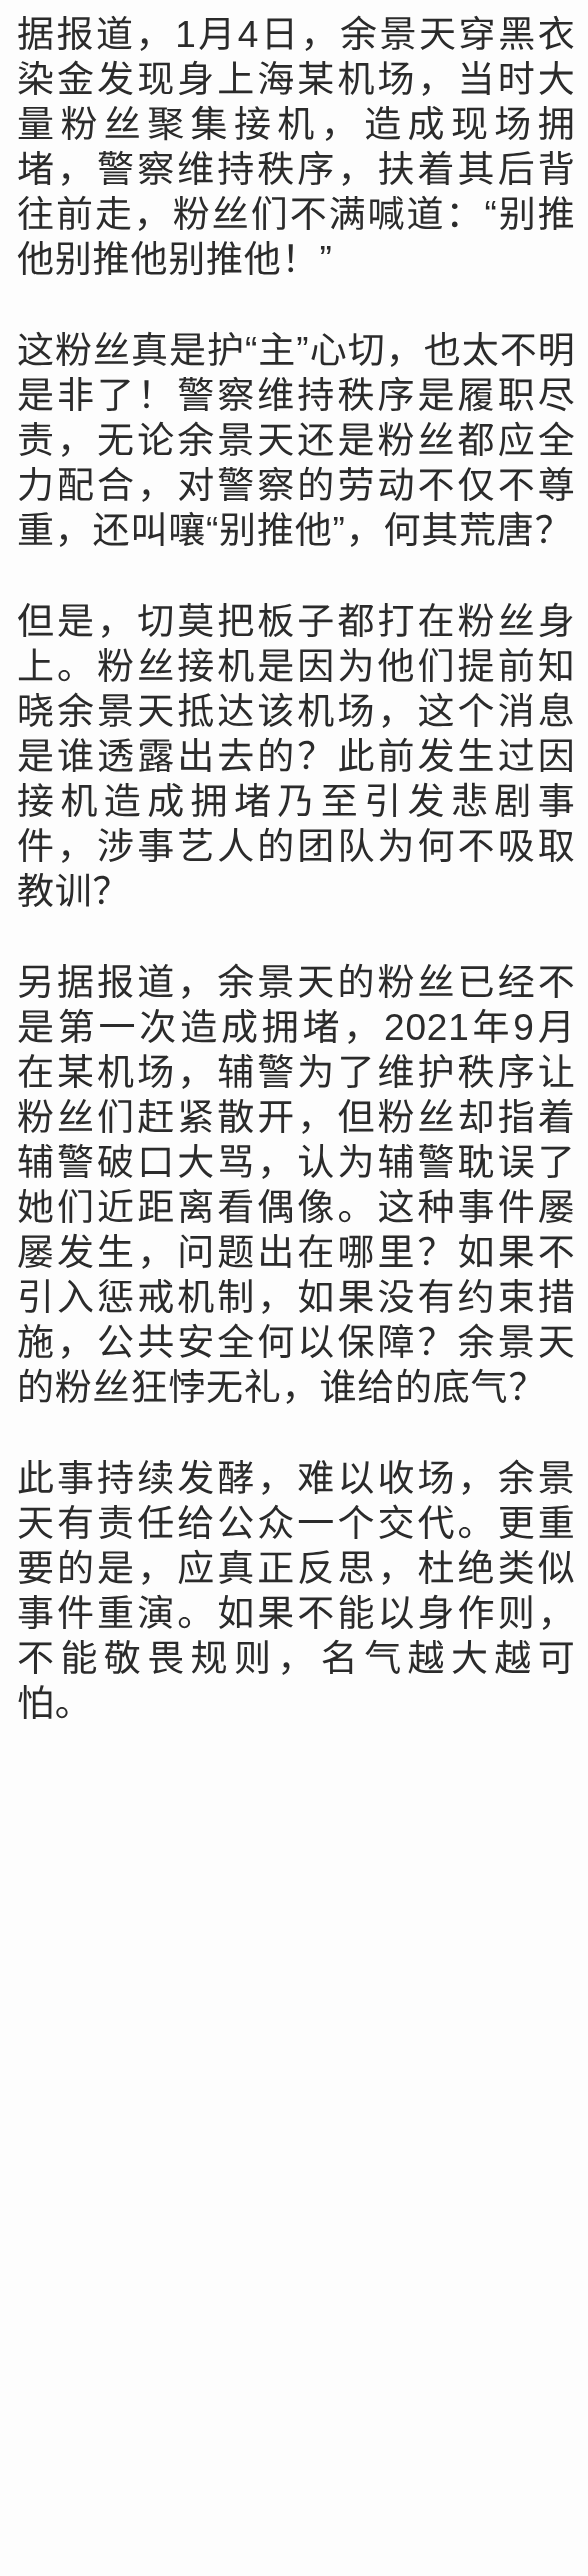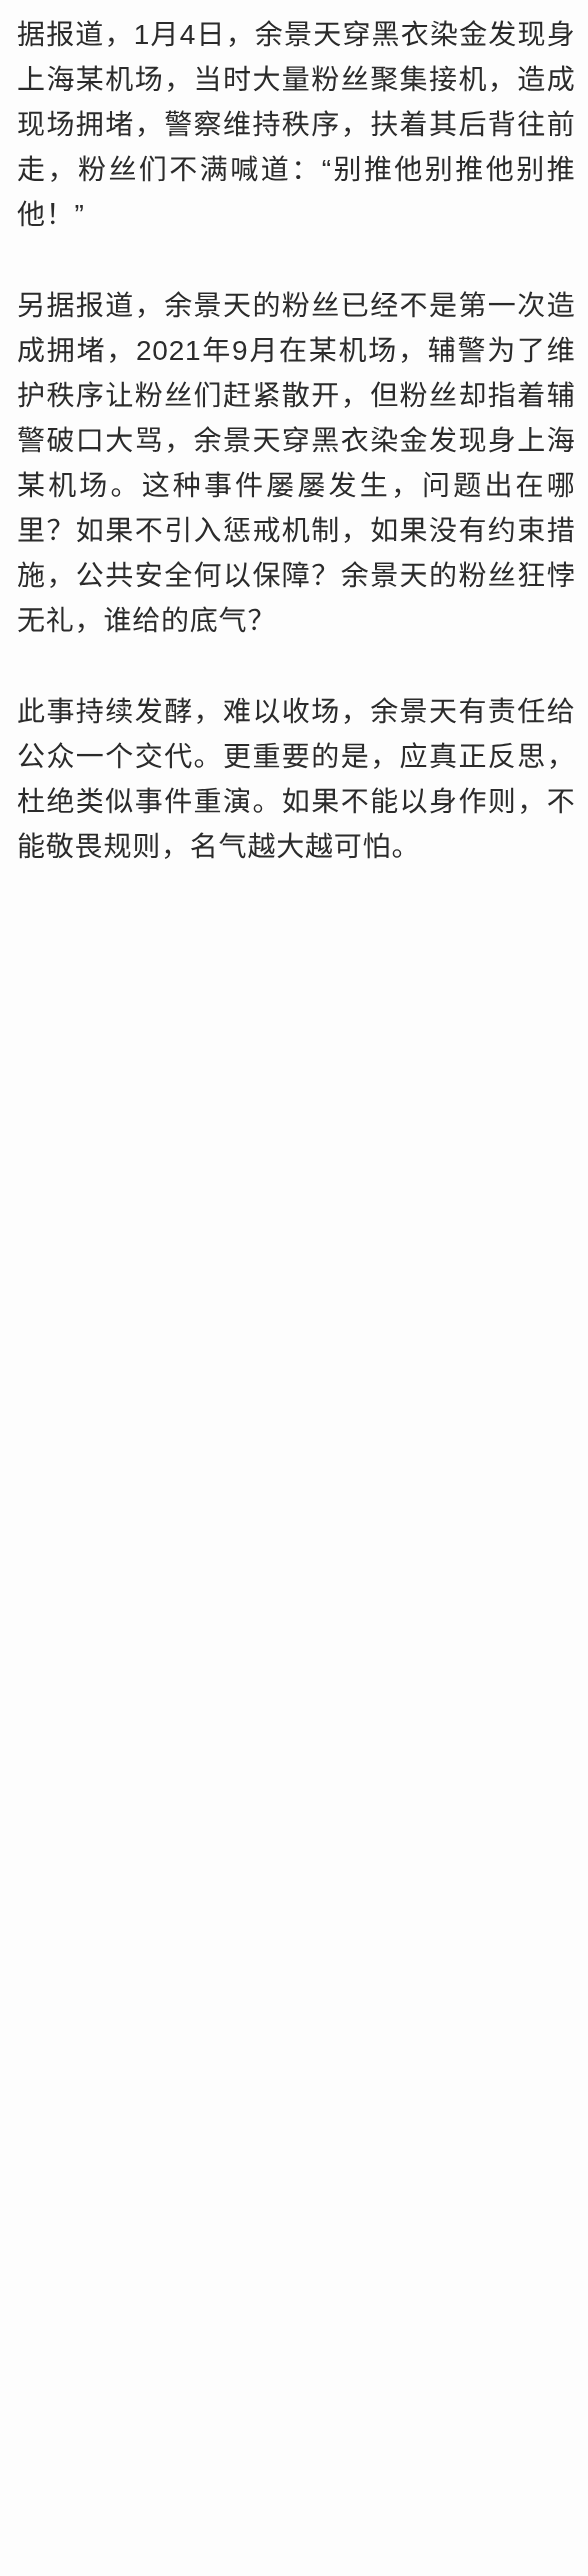--- a/index.html
+++ b/index.html
@@ -10,36 +10,38 @@
     body {
       width: 589px;
       min-height: 2576px;
       font-family: "Liberation Sans", sans-serif;
     }
     .article {
       box-sizing: border-box;
       width: 589px;
       padding: 12px 13.5px 17px 17px;
       color: #2b2b2b;
-      font-size: 28px;
+      font-size: 37px;
       line-height: 45px;
       letter-spacing: 0.8px;
       text-align: justify;
       word-break: break-all;
       font-weight: 400;
     }
     .article p {
       margin: 0 0 46px 0;
     }
     .article p:last-child {
       margin-bottom: 0;
       margin-top: 41px;
     }
   </style>
 </head>
 <body>
 
 <main class="article">
   <p>据报道，1月4日，余景天穿黑衣染金发现身上海某机场，当时大量粉丝聚集接机，造成现场拥堵，警察维持秩序，扶着其后背往前走，粉丝们不满喊道：“别推他别推他别推他！”</p>
-  <p>另据报道，余景天的粉丝已经不是第一次造成拥堵，2021年9月在某机场，辅警为了维护秩序让粉丝们赶紧散开，但粉丝却指着辅警破口大骂，余景天穿黑衣染金发现身上海某机场。这种事件屡屡发生，问题出在哪里？如果不引入惩戒机制，如果没有约束措施，公共安全何以保障？余景天的粉丝狂悖无礼，谁给的底气？</p>
+  <p>这粉丝真是护“主”心切，也太不明是非了！警察维持秩序是履职尽责，无论余景天还是粉丝都应全力配合，对警察的劳动不仅不尊重，还叫嚷“别推他”，何其荒唐？</p>
+  <p>但是，切莫把板子都打在粉丝身上。粉丝接机是因为他们提前知晓余景天抵达该机场，这个消息是谁透露出去的？此前发生过因接机造成拥堵乃至引发悲剧事件，涉事艺人的团队为何不吸取教训？</p>
+  <p>另据报道，余景天的粉丝已经不是第一次造成拥堵，2021年9月在某机场，辅警为了维护秩序让粉丝们赶紧散开，但粉丝却指着辅警破口大骂，认为辅警耽误了她们近距离看偶像。这种事件屡屡发生，问题出在哪里？如果不引入惩戒机制，如果没有约束措施，公共安全何以保障？余景天的粉丝狂悖无礼，谁给的底气？</p>
   <p>此事持续发酵，难以收场，余景天有责任给公众一个交代。更重要的是，应真正反思，杜绝类似事件重演。如果不能以身作则，不能敬畏规则，名气越大越可怕。</p>
 </main>
 
 
 </body></html>

